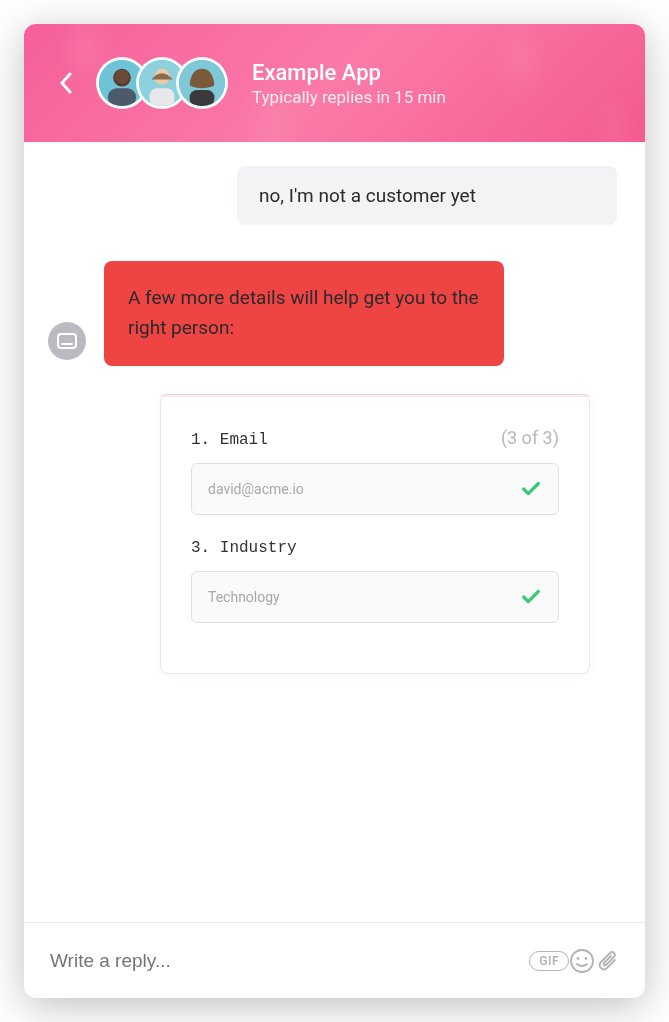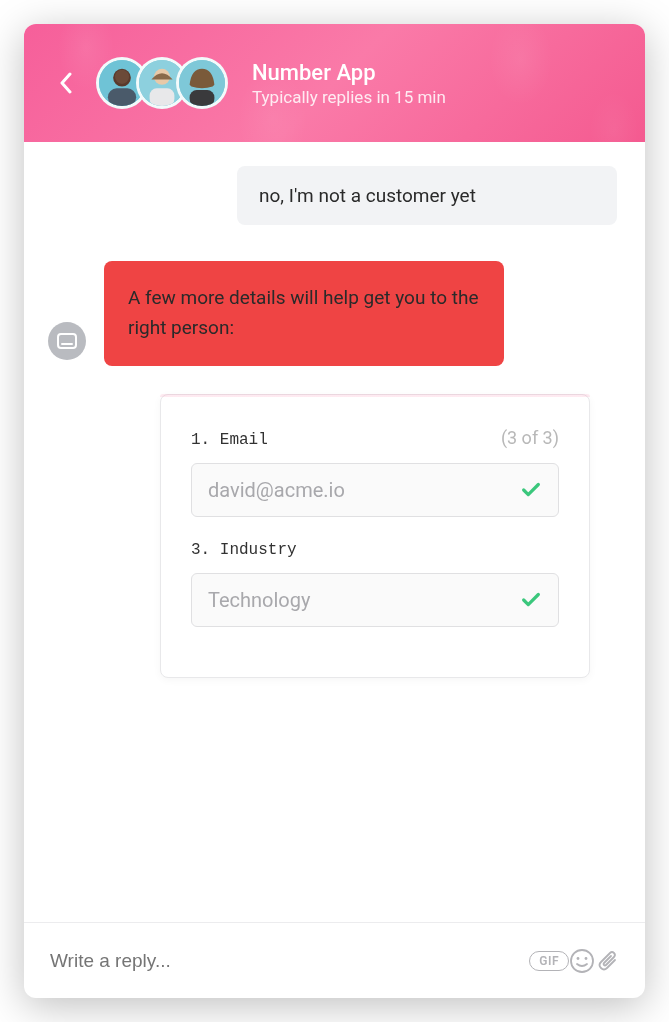--- a/index.html
+++ b/index.html
@@ -136,21 +136,21 @@
     .field-counter { font-size: 18px; color: #b8b8b8; }
     .field-input {
       display: flex;
       align-items: center;
       justify-content: space-between;
       border: 1px solid #e0e0e2;
       border-radius: 6px;
       padding: 14px 16px;
       background: #fafafa;
     }
-    .field-value { font-size: 20px; color: #a8a8ac; }
+    .field-value { font-size: 14px; color: #a8a8ac; }
     .check { width: 22px; height: 22px; flex-shrink: 0; }
 
     .composer {
       border-top: 1px solid #ececee;
       height: 76px;
       display: flex;
       align-items: center;
       padding: 0 26px;
     }
     .composer-input {
@@ -204,21 +204,21 @@
       <div class="avatar">
         <svg viewBox="0 0 52 52">
             <rect width="52" height="52" fill="#7ec8d8"></rect>
             <circle cx="26" cy="20" r="9" fill="#e8c9a8"></circle>
             <path d="M12 28 Q14 10 26 10 Q38 10 40 28 L38 30 Q26 34 14 30 Z" fill="#7a5a3a"></path>
             <rect x="12" y="34" width="28" height="18" rx="8" fill="#3a3a3c"></rect>
           </svg>
       </div>
     </div>
     <div class="header-text">
-      <div class="header-title">Number App</div>
+      <div class="header-title">Example App</div>
       <div class="header-sub">Typically replies in 15 min</div>
     </div>
   </div>
 
   <div class="conversation">
     <div class="user-msg">no, I'm not a customer yet</div>
 
     <div class="bot-row">
       <div class="bot-avatar">
         <svg width="20" height="16" viewBox="0 0 20 16">

